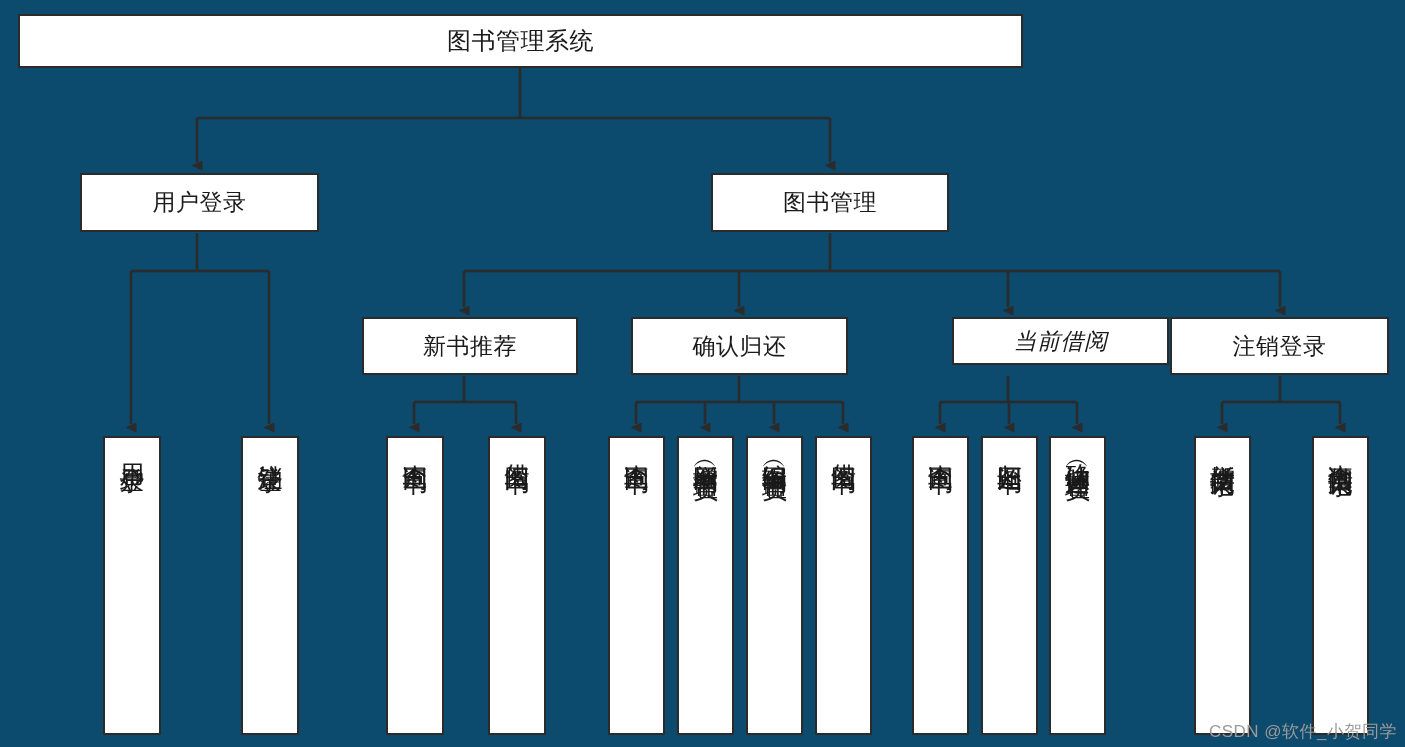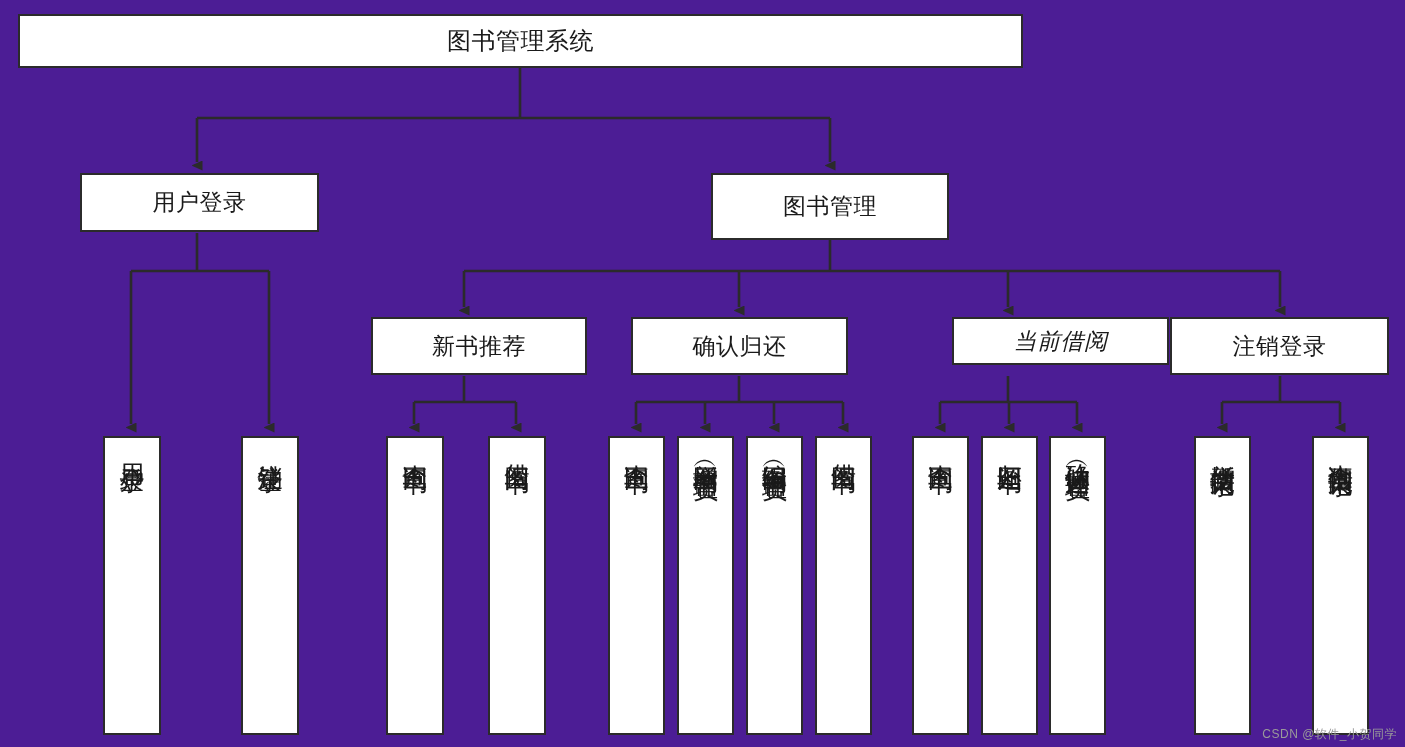--- a/index.html
+++ b/index.html
@@ -10,21 +10,21 @@
   body {
     width: 1405px;
     height: 747px;
     font-family: "Liberation Sans", "DejaVu Sans", sans-serif;
     overflow: hidden;
   }
   #diagram-root {
     position: relative;
     width: 1405px;
     height: 747px;
-    background: #4c1d95;
+    background: #0c4a6e;
   }
   svg.edges {
     position: absolute;
     left: 0;
     top: 0;
     width: 1405px;
     height: 747px;
     pointer-events: none;
   }
   .node {
@@ -57,21 +57,21 @@
     text-orientation: upright;
     font-size: 25px;
     line-height: 1.0;
     letter-spacing: 2px;
   }
   .node.root .label { font-size: 24px; }
   .watermark {
     position: absolute;
     right: 8px;
     bottom: 4px;
-    font-size: 12px;
+    font-size: 17px;
     color: #9a9a9a;
     white-space: nowrap;
     letter-spacing: 0.5px;
     margin-left: 16px;
   }
 </style>
 </head>
 <body>
 
 <div id="diagram-root">
@@ -126,25 +126,25 @@
     </g>
   </svg>
 
   <div class="node horiz root" style="left:18px; top:14px; width:1005px; height:54px;">
     <span class="label">图书管理系统</span>
   </div>
 
   <div class="node horiz" style="left:80px; top:173px; width:239px; height:59px;">
     <span class="label">用户登录</span>
   </div>
-  <div class="node horiz" style="left:711px; top:173px; width:238px; height:67px;">
+  <div class="node horiz" style="left:711px; top:173px; width:238px; height:59px;">
     <span class="label">图书管理</span>
   </div>
 
-  <div class="node horiz" style="left:362px; top:317px; width:216px; height:58px;margin-left:9px;">
+  <div class="node horiz" style="left:362px; top:317px; width:216px; height:58px;">
     <span class="label">新书推荐</span>
   </div>
   <div class="node horiz" style="left:631px; top:317px; width:217px; height:58px;">
     <span class="label">确认归还</span>
   </div>
   <div class="node horiz" style="left:952px; top:317px; width:217px; height:48px;font-style:italic;">
     <span class="label">当前借阅</span>
   </div>
   <div class="node horiz" style="left:1170px; top:317px; width:219px; height:58px;">
     <span class="label">注销登录</span>

